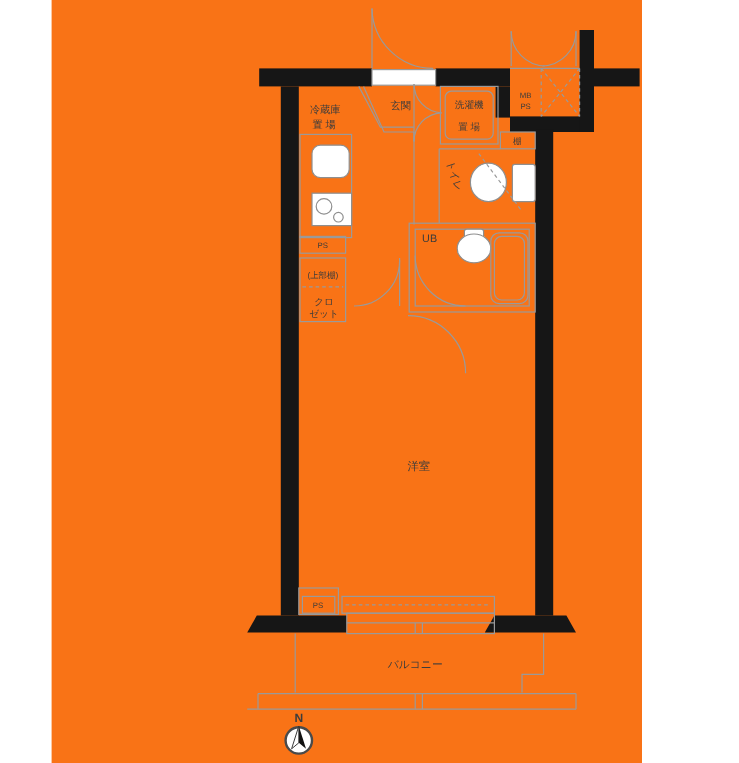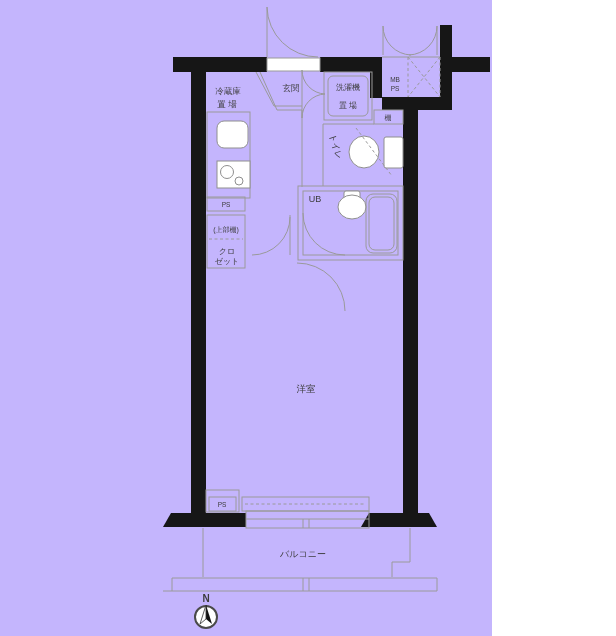--- a/index.html
+++ b/index.html
@@ -1,16 +1,16 @@
 <!DOCTYPE html>
 <html><head>
 <meta charset="utf-8">
 <style>
   html,body{margin:0;padding:0;background:#ffffff;}
-  .canvas{position:relative;width:492px;height:636px;background:#c4b5fd;overflow:hidden;}
+  .canvas{position:relative;width:492px;height:636px;background:#f97316;overflow:hidden;margin-left:43px;}
   svg{display:block;}
   .wall{fill:#161616;stroke:none;}
   .ln{fill:none;stroke:#9a9a9a;stroke-width:1;}
   .lnw{fill:#ffffff;stroke:#9a9a9a;stroke-width:1;}
   .fx{fill:#ffffff;stroke:#8f8f8f;stroke-width:1;}
   .dash{fill:none;stroke:#9a9a9a;stroke-width:1;stroke-dasharray:3 2.5;}
   .t{font-family:"Liberation Sans","DejaVu Sans",sans-serif;fill:#3c3c3c;}
   .tm{text-anchor:middle;}
 </style>
 </head>

